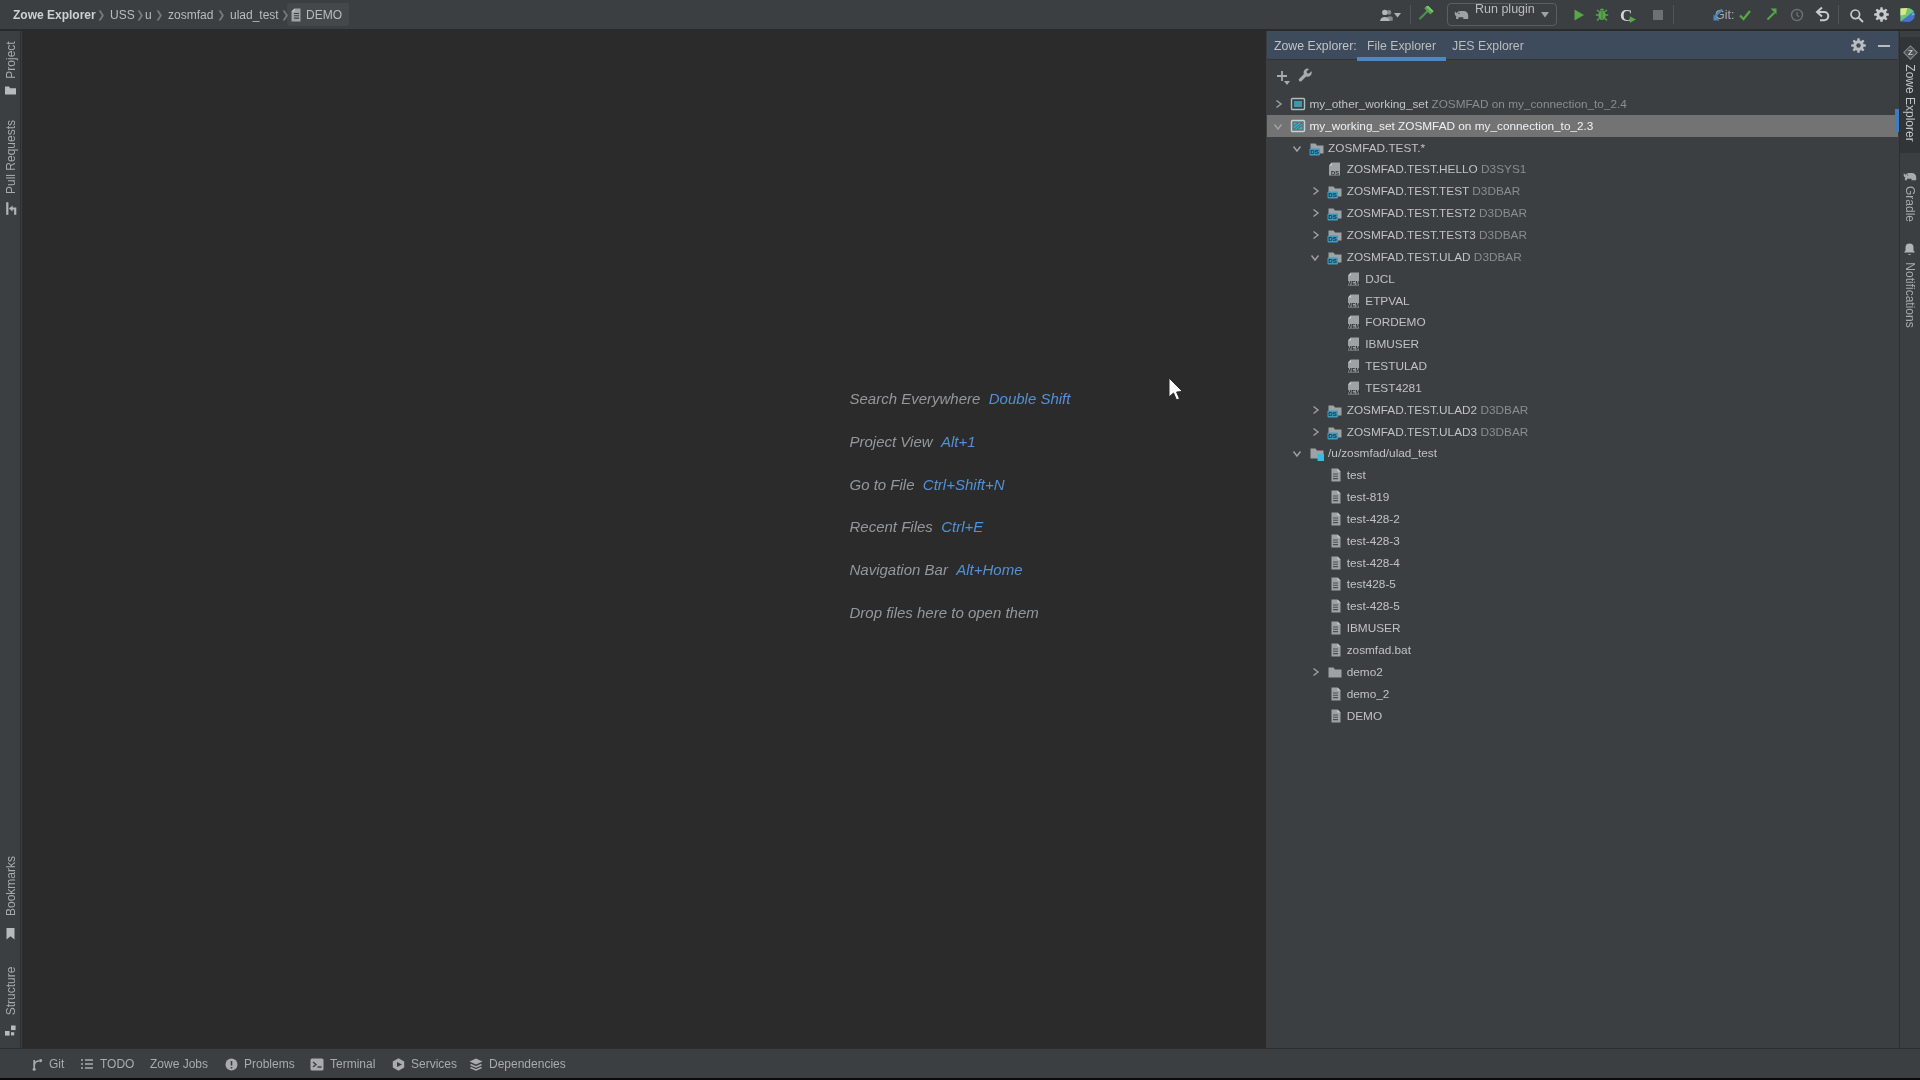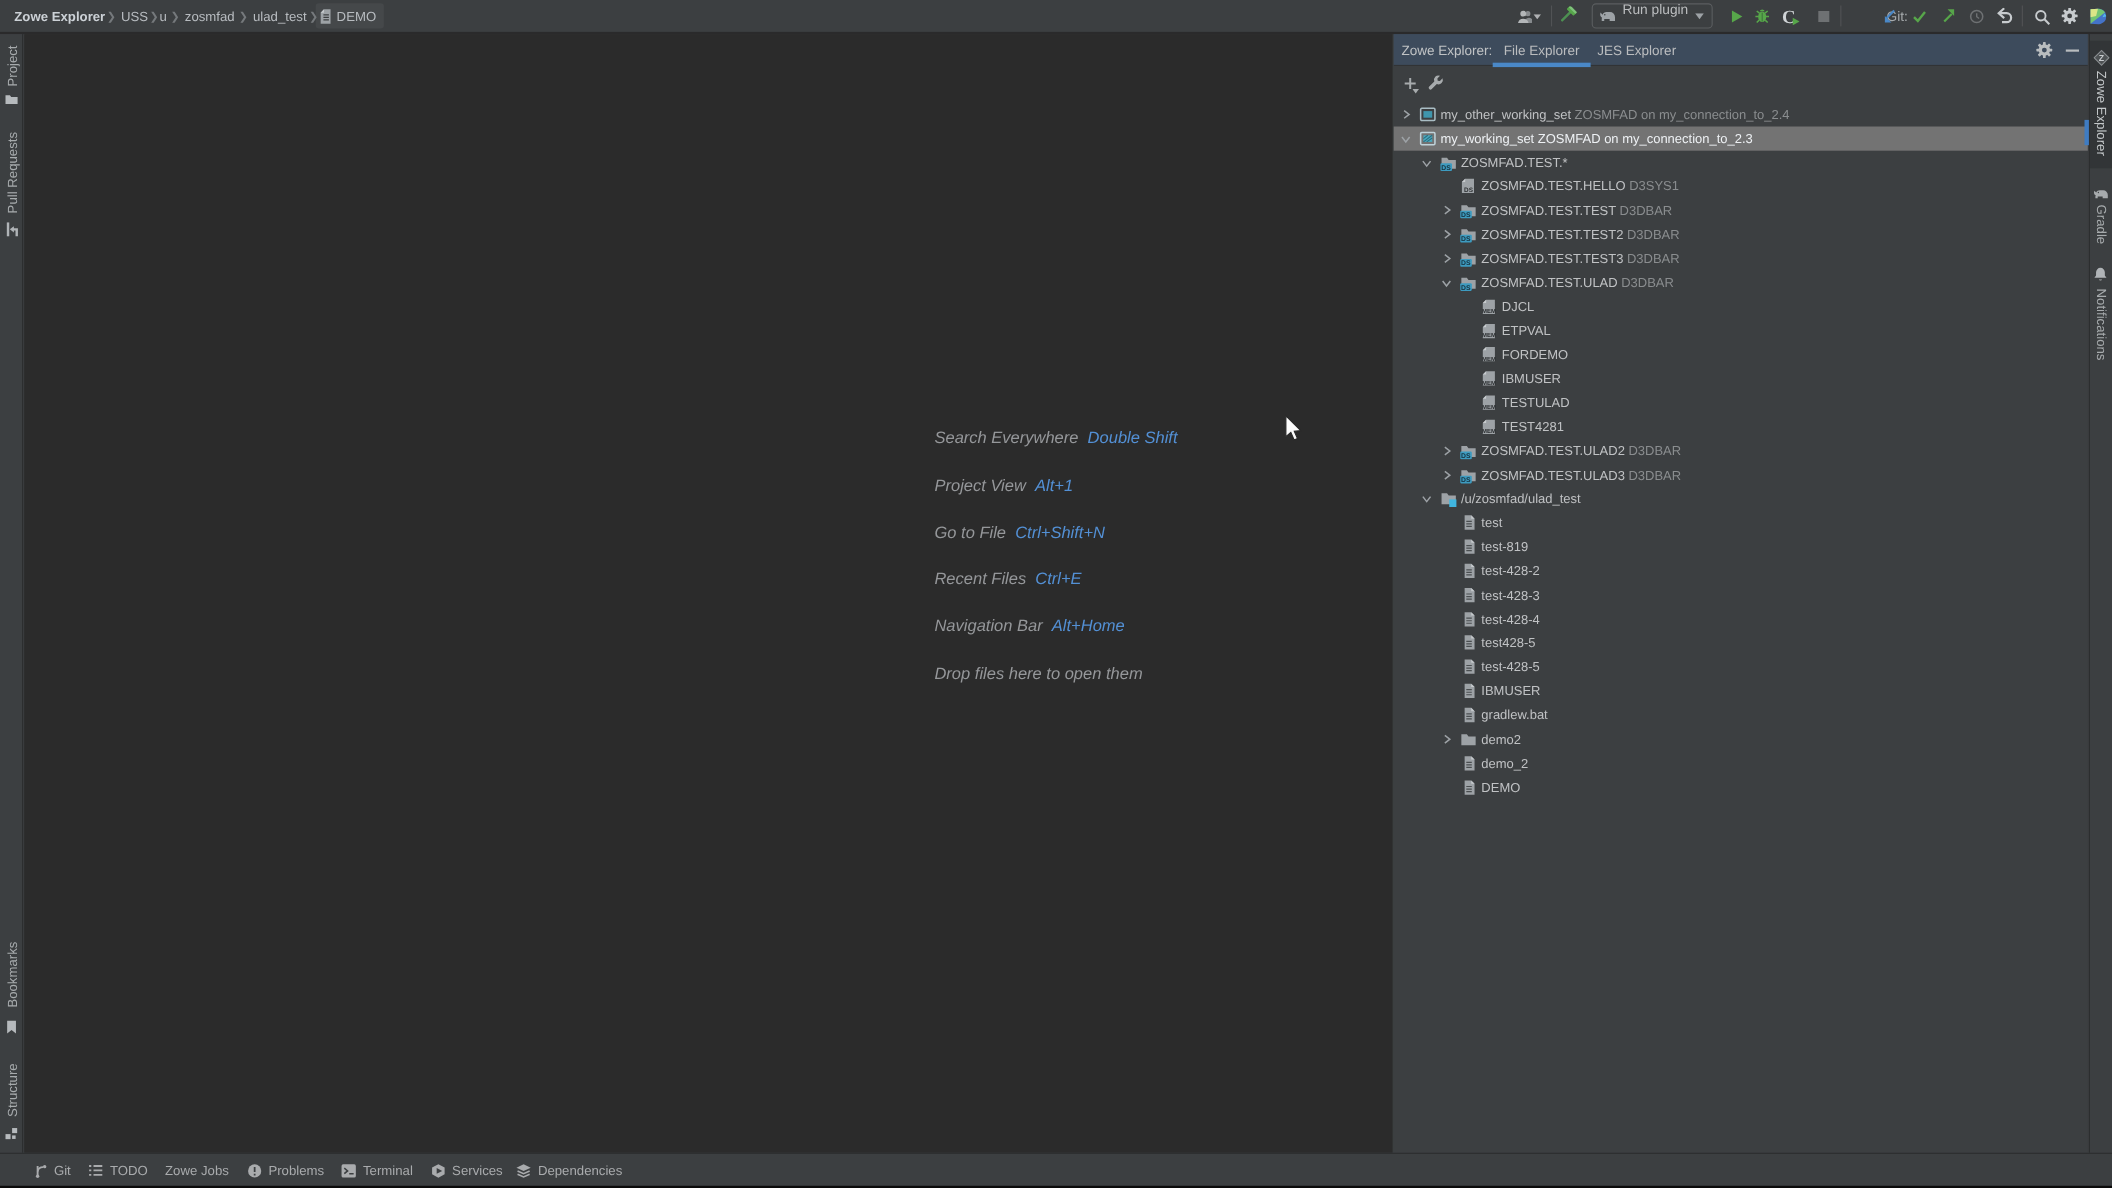--- a/index.html
+++ b/index.html
@@ -355,21 +355,21 @@
           </svg><span class="lbl" style="left:79.7px">test-428-5</span></div>
 <div class="trow"><svg class="ticon" style="left:60.2px" width="16" height="16" viewBox="0 0 16 16">
             <path d="M4.5 1.5 h6 l3 3 v10 h-9 z" fill="#9da2a6"></path>
             <path d="M10.5 1.5 v3 h3 z" fill="#c7cbce"></path>
             <path d="M6 7 h5 M6 9.3 h5 M6 11.6 h5" stroke="#4a4e50" stroke-width="1.1"></path>
           </svg><span class="lbl" style="left:79.7px">IBMUSER</span></div>
 <div class="trow"><svg class="ticon" style="left:60.2px" width="16" height="16" viewBox="0 0 16 16">
             <path d="M4.5 1.5 h6 l3 3 v10 h-9 z" fill="#9da2a6"></path>
             <path d="M10.5 1.5 v3 h3 z" fill="#c7cbce"></path>
             <path d="M6 7 h5 M6 9.3 h5 M6 11.6 h5" stroke="#4a4e50" stroke-width="1.1"></path>
-          </svg><span class="lbl" style="left:79.7px">gradlew.bat</span></div>
+          </svg><span class="lbl" style="left:79.7px">zosmfad.bat</span></div>
 <div class="trow"><svg class="chev" style="left:42.2px" width="12" height="12" viewBox="0 0 12 12">
             <path d="M4.5 2.5 L9 6 L4.5 9.5" fill="none" stroke="#9da2a6" stroke-width="1.4"></path>
           </svg><svg class="ticon" style="left:60.2px" width="16" height="16" viewBox="0 0 16 16">
             <path d="M1.5 3.5 h5 l1.5 2 h6.5 v8 h-13 z" fill="#9da2a6"></path>
           </svg><span class="lbl" style="left:79.7px">demo2</span></div>
 <div class="trow"><svg class="ticon" style="left:60.2px" width="16" height="16" viewBox="0 0 16 16">
             <path d="M4.5 1.5 h6 l3 3 v10 h-9 z" fill="#9da2a6"></path>
             <path d="M10.5 1.5 v3 h3 z" fill="#c7cbce"></path>
             <path d="M6 7 h5 M6 9.3 h5 M6 11.6 h5" stroke="#4a4e50" stroke-width="1.1"></path>
           </svg><span class="lbl" style="left:79.7px">demo_2</span></div>

